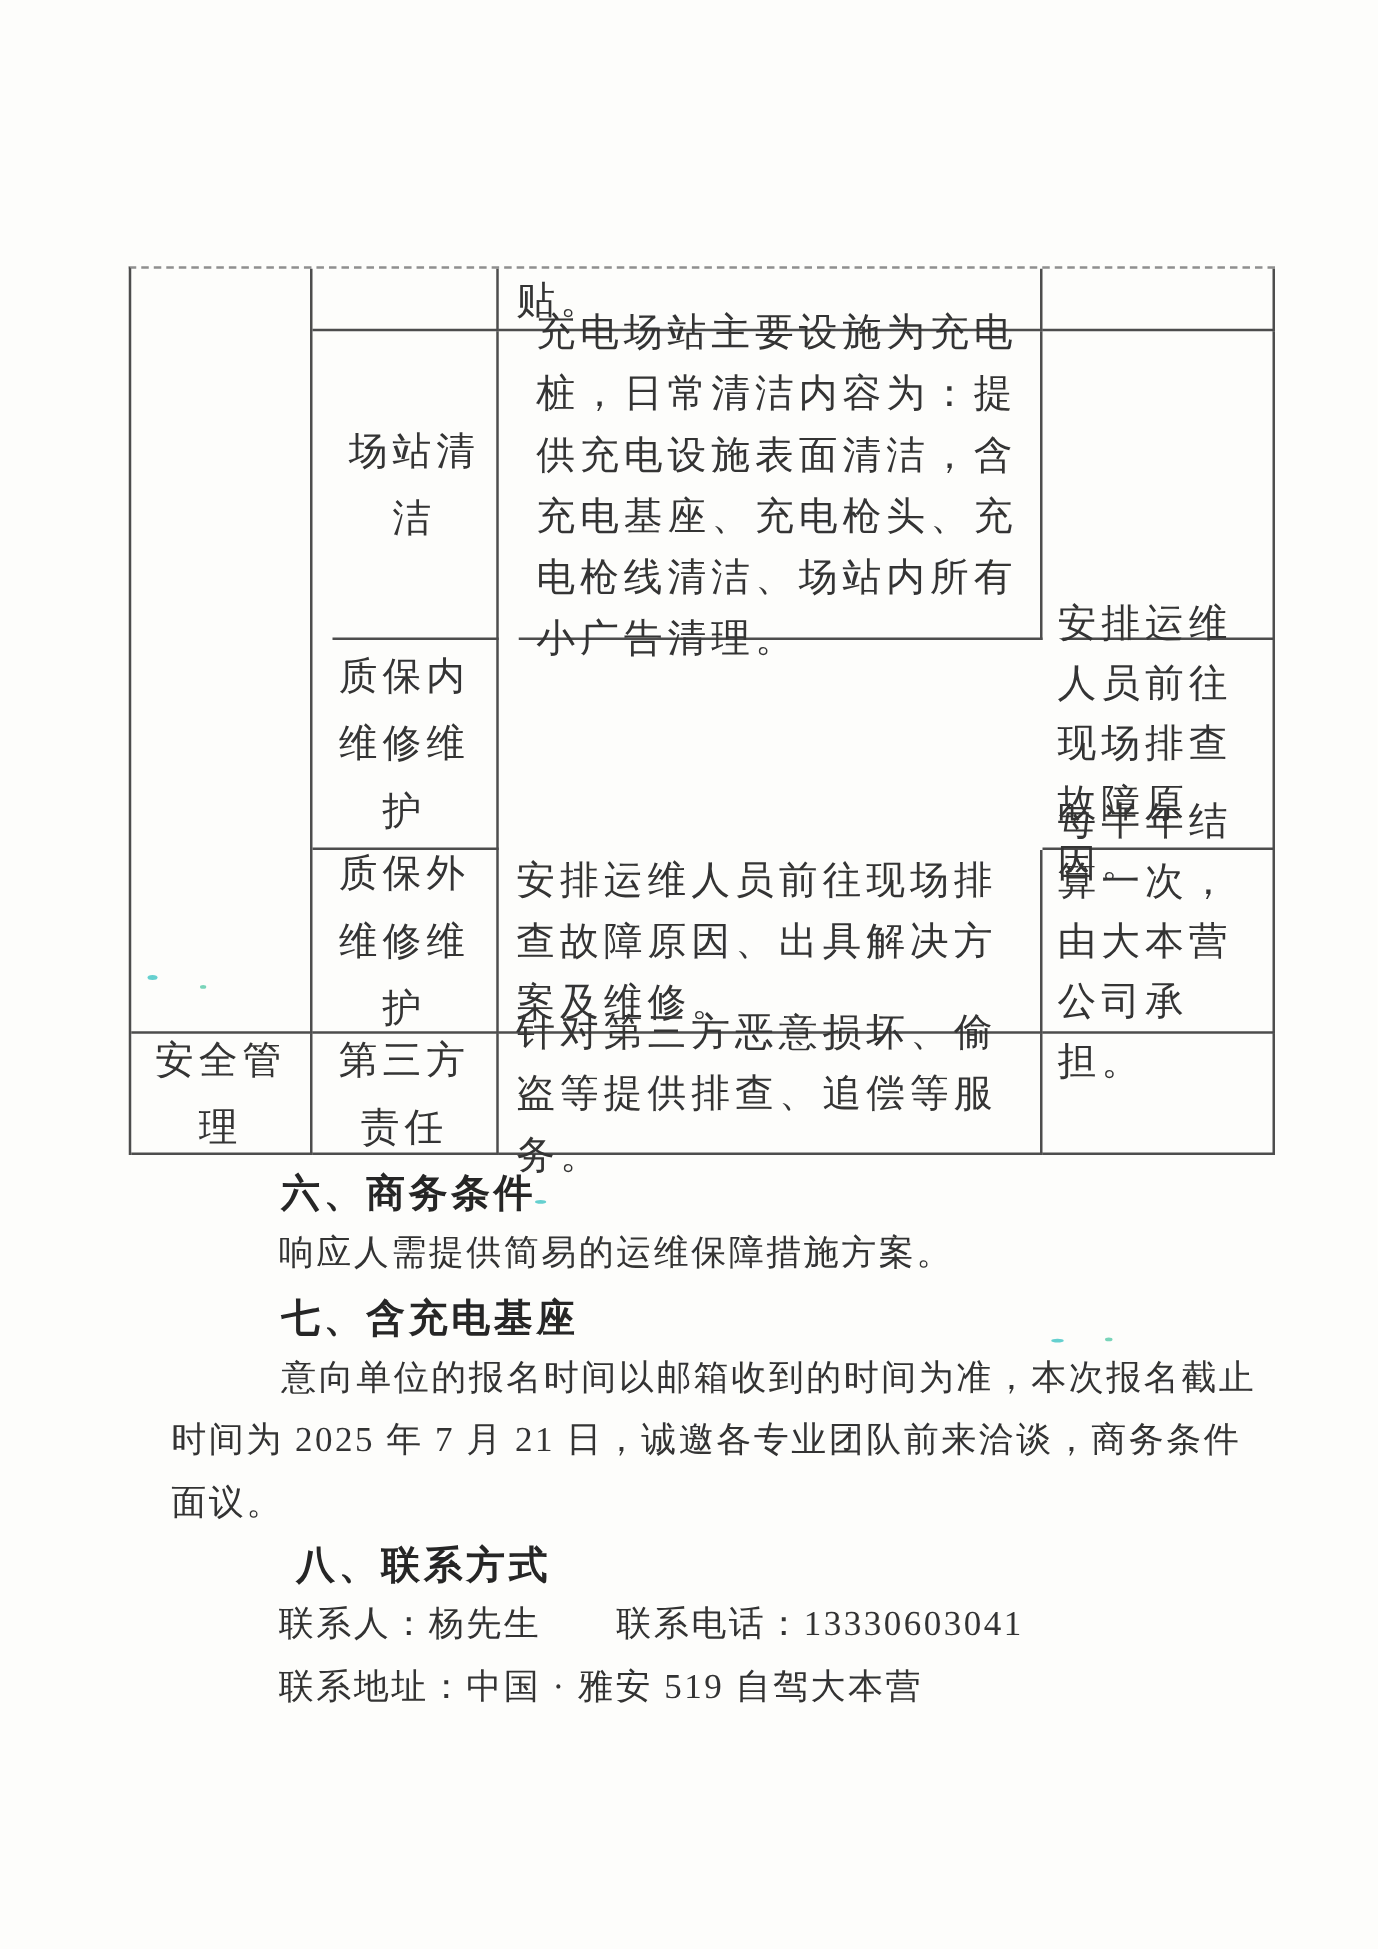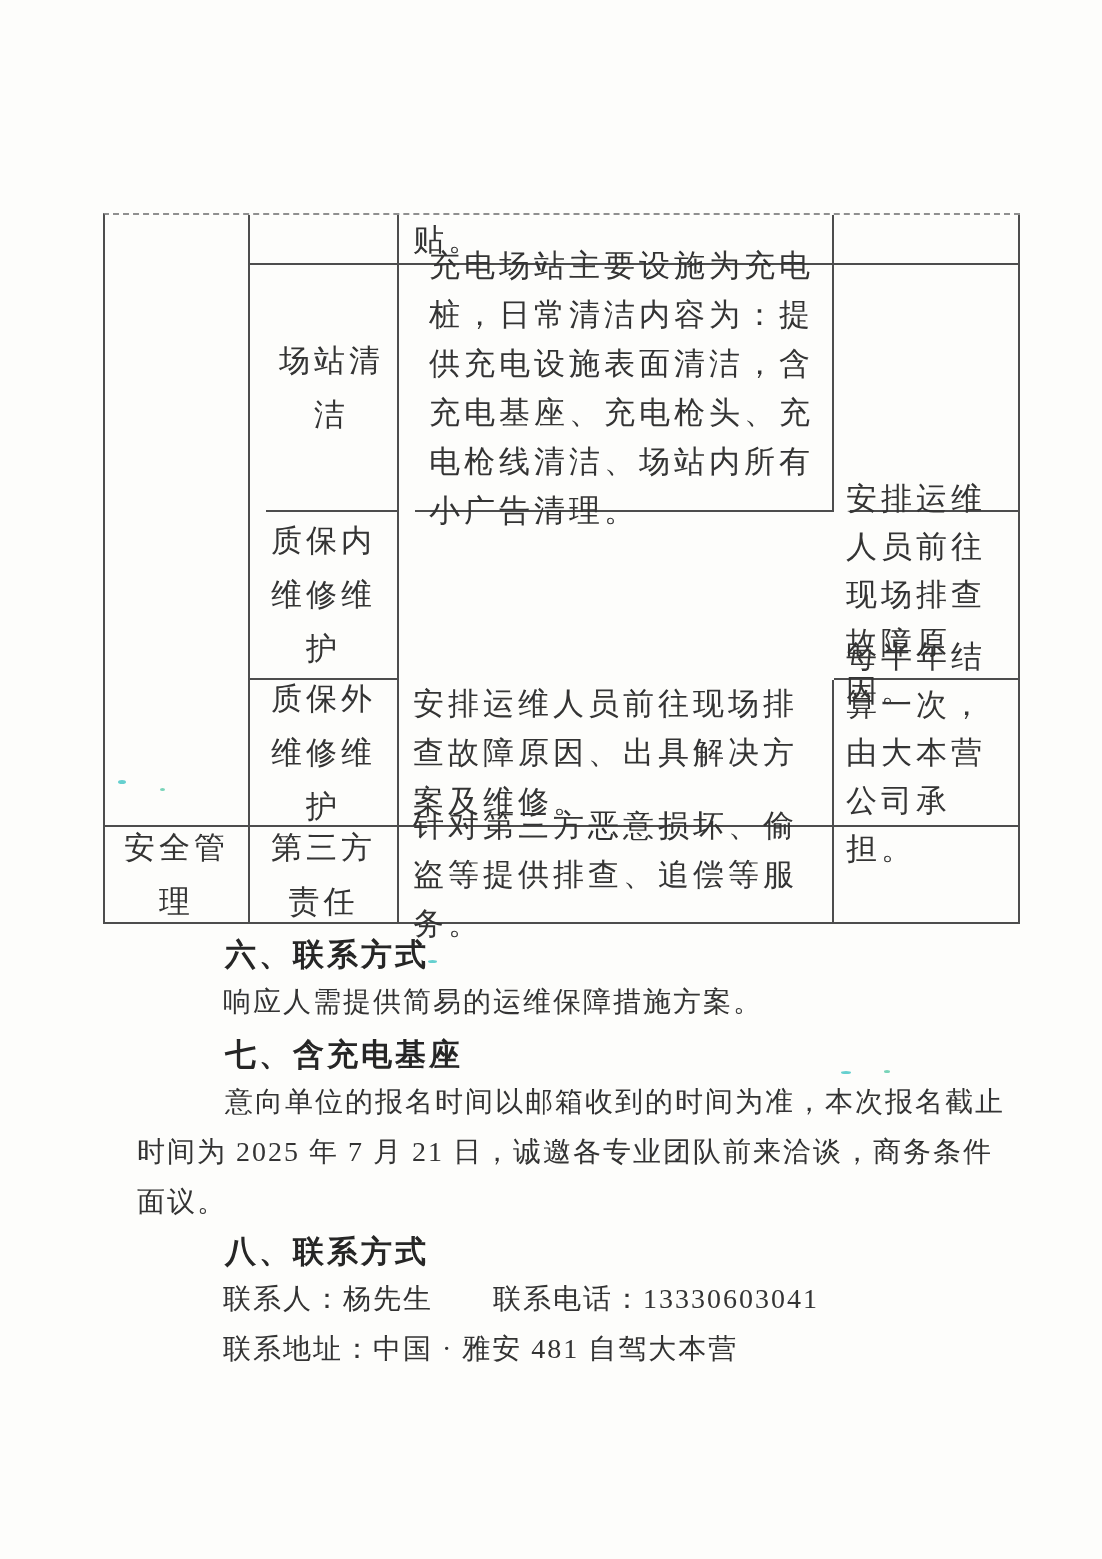--- a/index.html
+++ b/index.html
@@ -80,30 +80,30 @@
     <div class="cell c2 r4 label">质保外维修维护</div>
     <div class="cell c3 r4 content">安排运维人员前往现场排查故障原因、出具解决方案及维修。</div>
     <div class="cell c4 r4 note">每半年结算一次，由大本营公司承担。</div>
 
     <div class="cell c1 r5 label">安全管理</div>
     <div class="cell c2 r5 label">第三方责任</div>
     <div class="cell c3 r5 content">针对第三方恶意损坏、偷盗等提供排查、追偿等服务。</div>
     <div class="cell c4 r5 note"></div>
   </div>
 
-  <div class="line heading" style="left:225px; top:934px;">六、联系方式</div>
+  <div class="line heading" style="left:225px; top:934px;">六、商务条件</div>
   <div class="line body-line" style="left:223px; top:983px;">响应人需提供简易的运维保障措施方案。</div>
 
   <div class="line heading" style="left:225px; top:1034px;">七、含充电基座</div>
   <div class="line body-line" style="left:225px; top:1083px;">意向单位的报名时间以邮箱收到的时间为准，本次报名截止</div>
   <div class="line body-line" style="left:137px; top:1133px;">时间为 2025 年 7 月 21 日，诚邀各专业团队前来洽谈，商务条件</div>
   <div class="line body-line" style="left:137px; top:1183px;">面议。</div>
 
-  <div class="line heading" style="left:225px; top:1231px;font-family:Liberation Mono, monospace;">八、联系方式</div>
+  <div class="line heading" style="left:237px; top:1231px;font-family:Liberation Mono, monospace;">八、联系方式</div>
   <div class="line body-line" style="left:223px; top:1280px;">联系人：杨先生　　联系电话：13330603041</div>
-  <div class="line body-line" style="left:223px; top:1330px;">联系地址：中国 · 雅安 481 自驾大本营</div>
+  <div class="line body-line" style="left:223px; top:1330px;">联系地址：中国 · 雅安 519 自驾大本营</div>
 
   <div class="speck" style="left:118px; top:780px; width:8px; height:4px; background:#3ec4c4;"></div>
   <div class="speck" style="left:160px; top:788px; width:5px; height:3px; background:#57c9a9;"></div>
   <div class="speck" style="left:428px; top:960px; width:9px; height:3px; background:#3ec4c4;"></div>
   <div class="speck" style="left:841px; top:1071px; width:10px; height:3px; background:#3ec4c4;"></div>
   <div class="speck" style="left:884px; top:1070px; width:6px; height:3px; background:#57c9a9;"></div>
 </div>
 
 </body></html>

